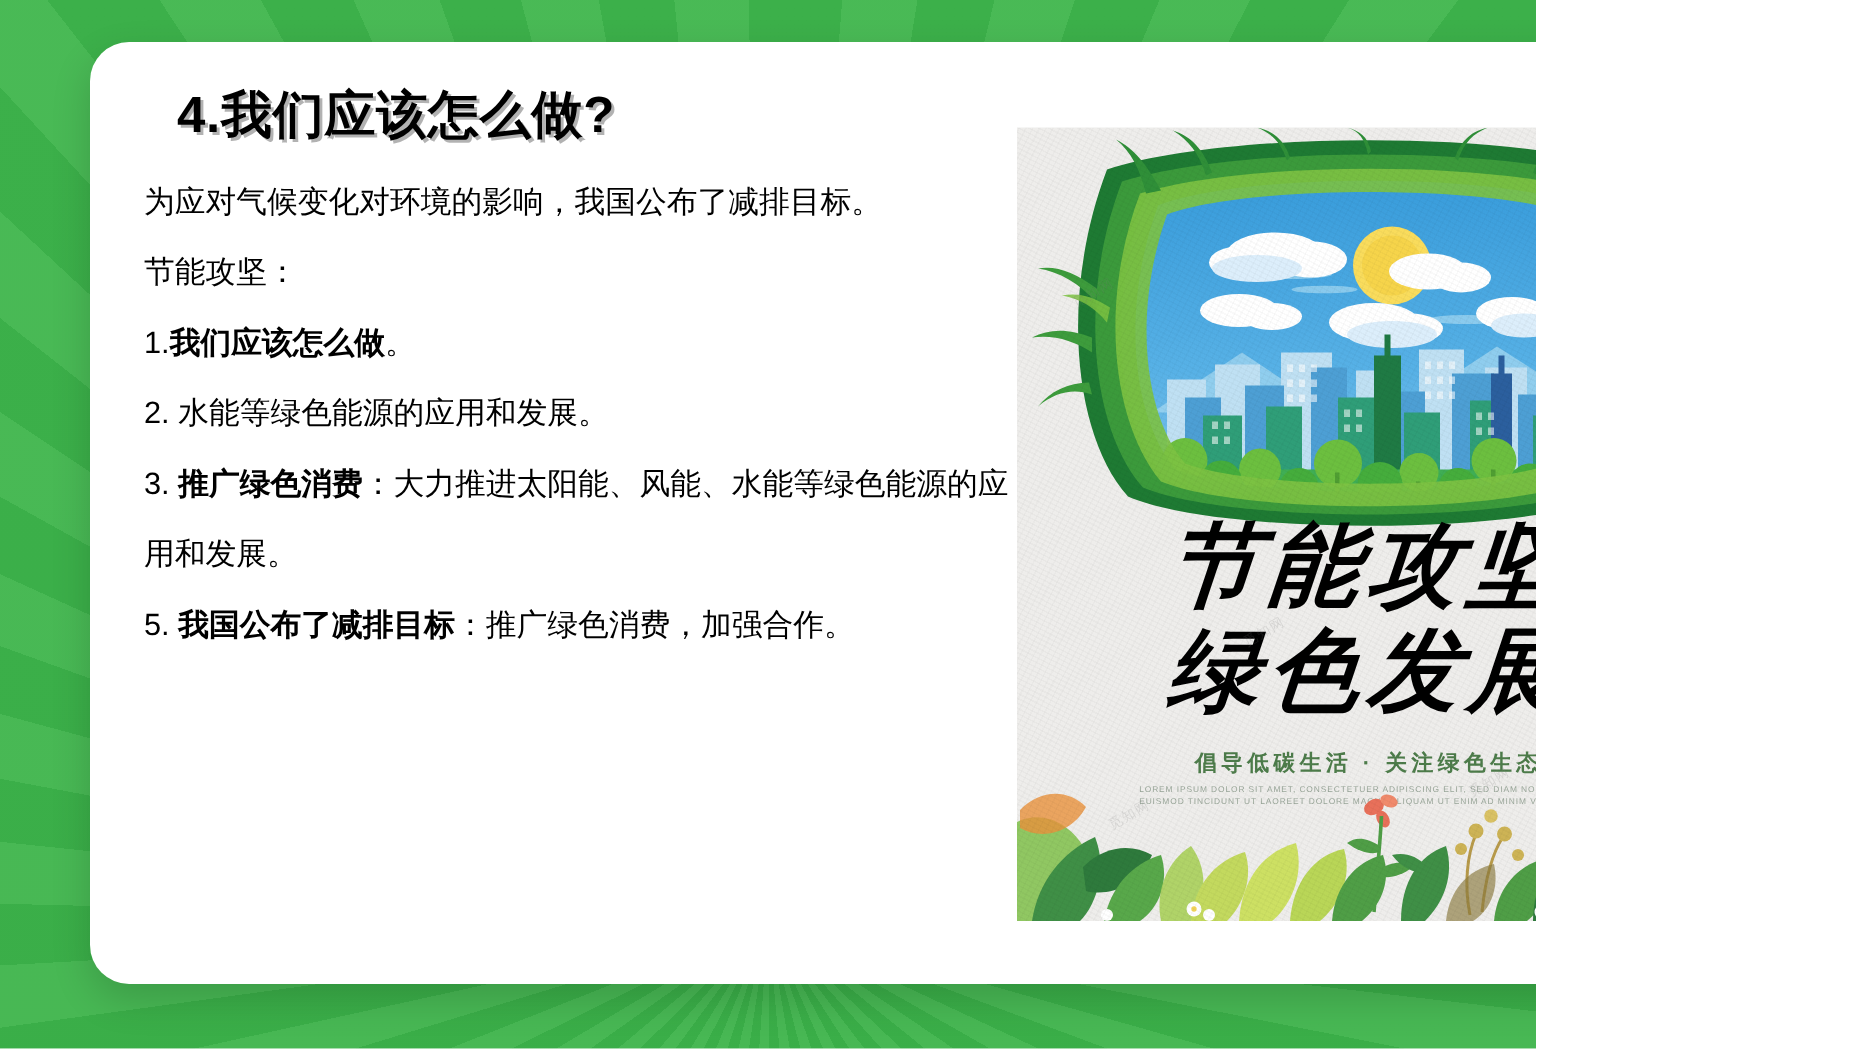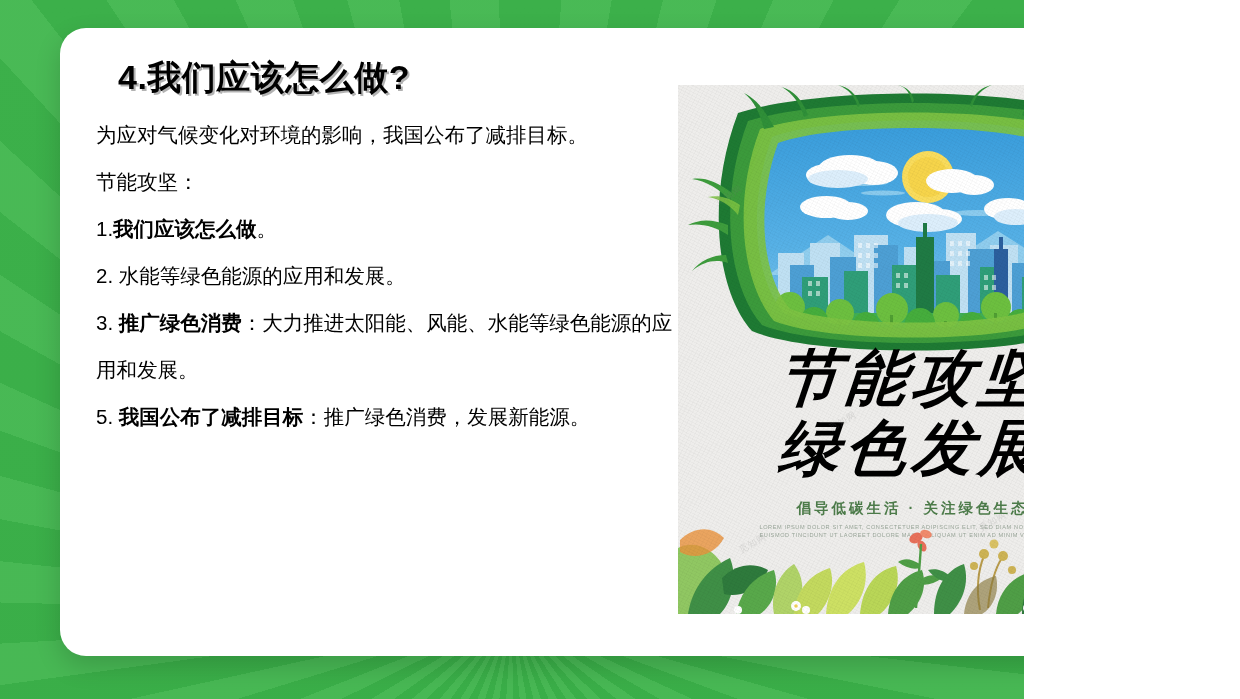--- a/index.html
+++ b/index.html
@@ -205,21 +205,21 @@
 
         <p>节能攻坚：</p>
 
         <p><span>1.</span><span class="b">我们应该怎么做</span><span>。</span></p>
 
         <p><span>2.</span><span class="b"></span><span> 水能等绿色能源的应用和发展。</span></p>
 
         <p><span>3.</span><span class="b"> 推广绿色消费</span><span>：大力推进太阳能、风能、水能等绿色能源的应用和发展。</span></p>
 
 
-        <p><span>5.</span><span class="b"> 我国公布了减排目标</span><span>：推广绿色消费，发展新能源。</span></p>
+        <p><span>5.</span><span class="b"> 我国公布了减排目标</span><span>：推广绿色消费，加强合作。</span></p>
 
 
       </div>
     </div>
 
     <div class="poster">
 
       <div class="scene">
         <svg viewBox="0 0 469 270" preserveAspectRatio="none" aria-hidden="true">
           <defs>

